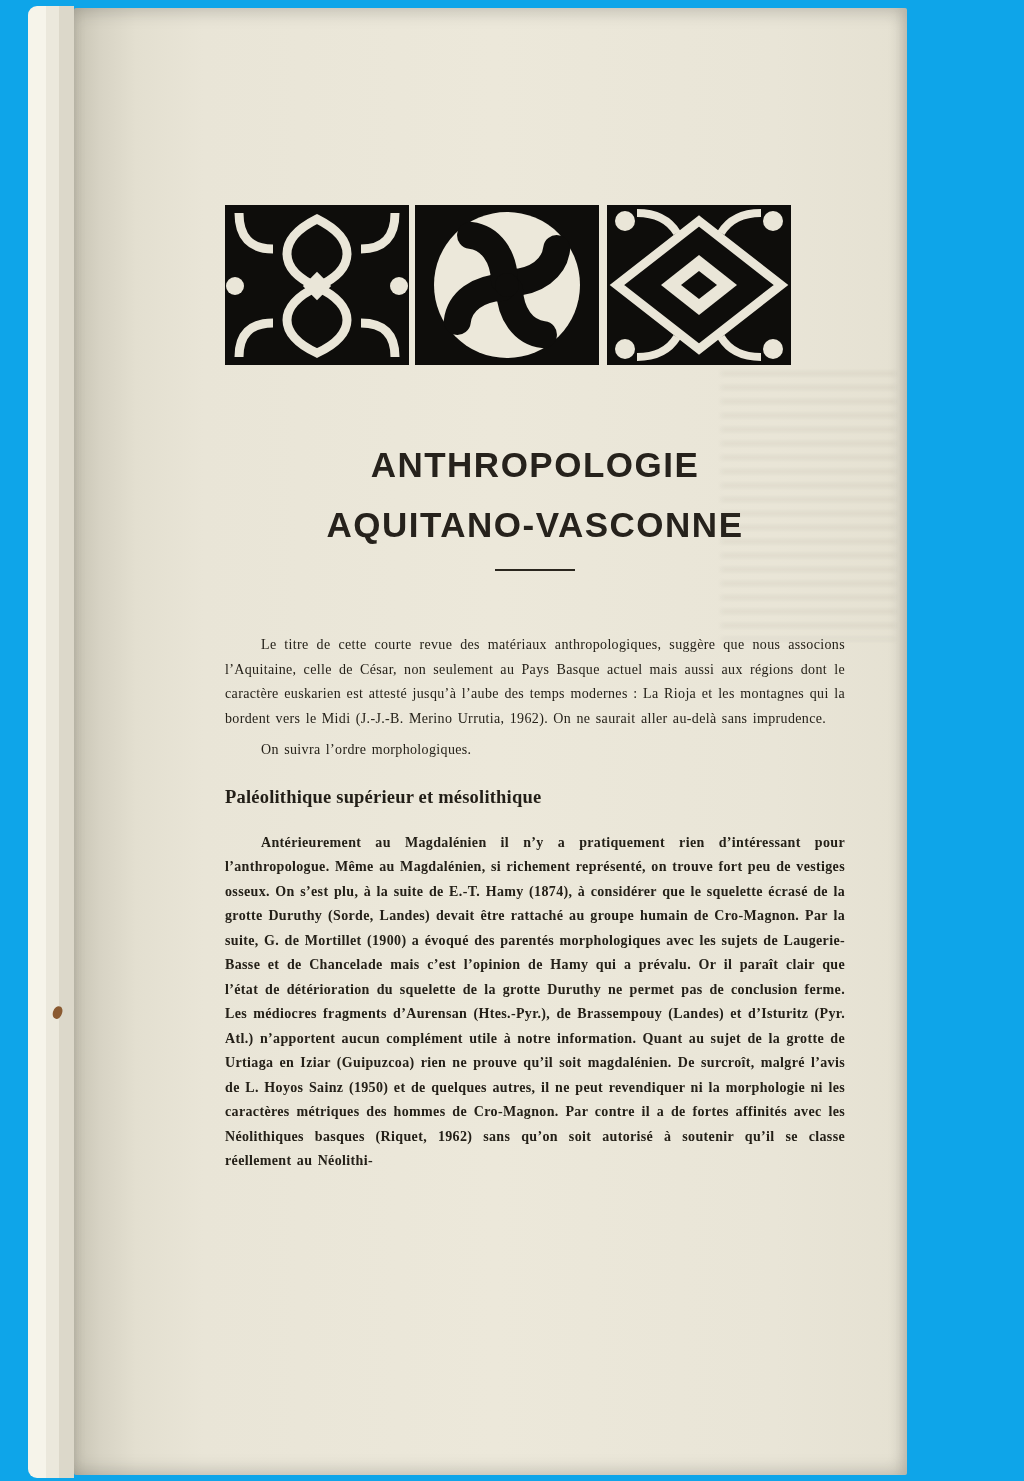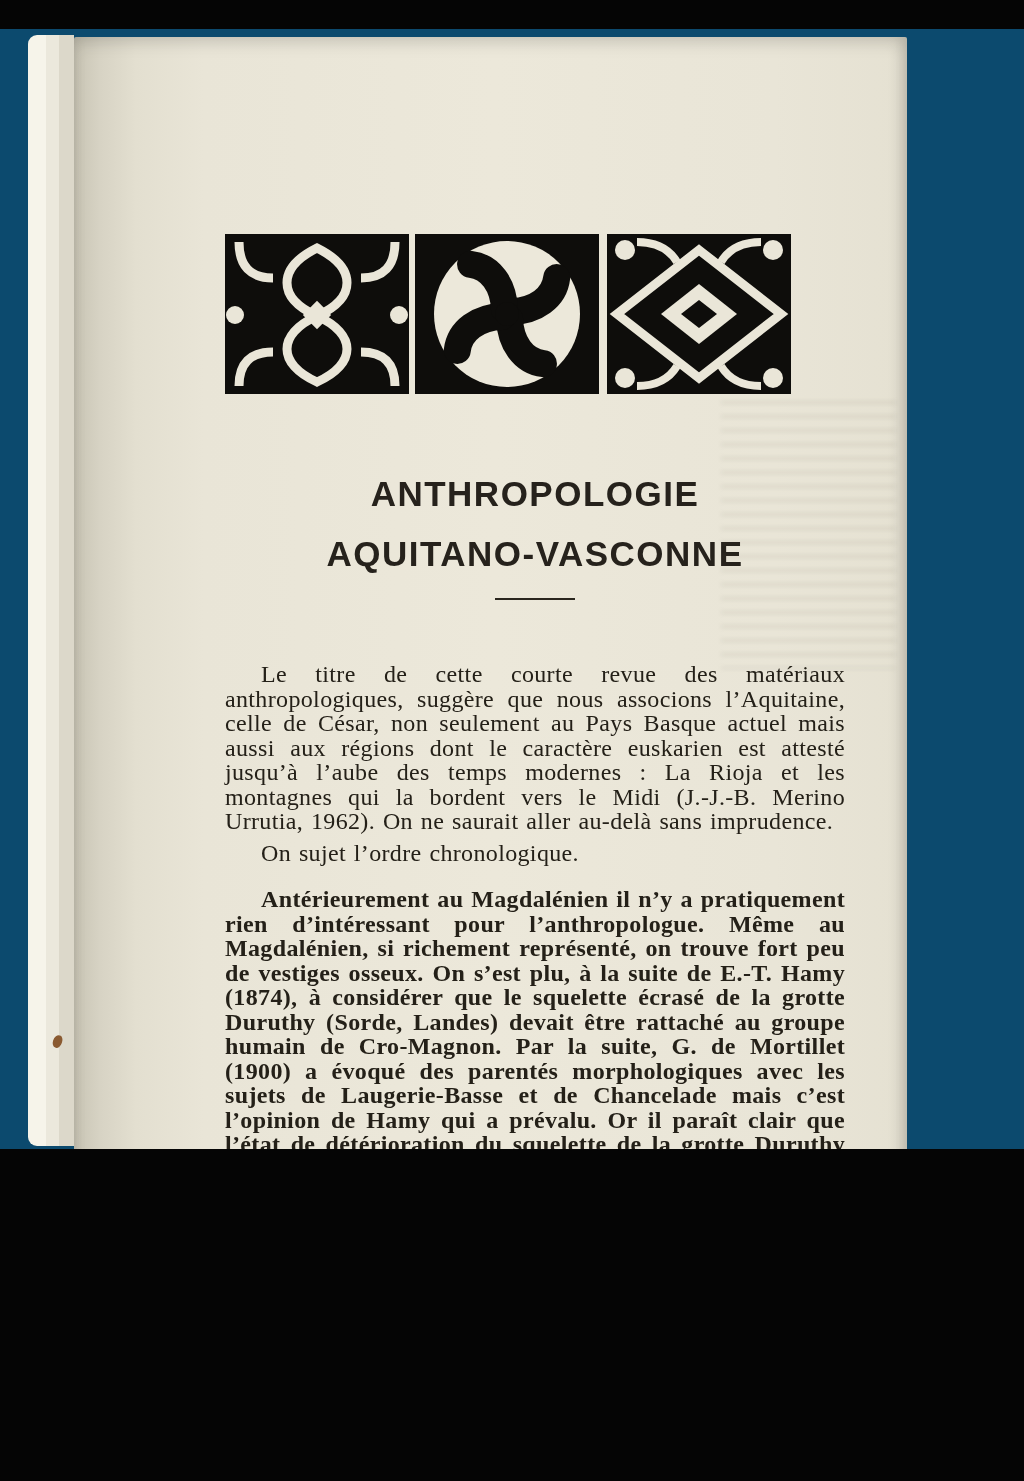--- a/index.html
+++ b/index.html
@@ -1,35 +1,35 @@
 <!DOCTYPE html>
 <html lang="fr"><head>
 <meta charset="utf-8">
 <style>
   html,body{margin:0;padding:0;background:#050505;}
   body{width:1024px;height:1481px;overflow:hidden;}
-  .scene{position:relative;width:1024px;height:1120px;background:#0c4a6e;overflow:hidden;
-         font-family:"Liberation Serif",serif;margin-top:29px;}
+  .scene{position:relative;width:1024px;height:1481px;background:#0ea5e9;overflow:hidden;
+         font-family:"Liberation Serif",serif;}
   .page-edge{position:absolute;top:6px;bottom:3px;}
   .edge-1{left:28px;width:18px;background:#f6f4ea;border-radius:9px 0 0 9px;}
   .edge-2{left:46px;width:13px;background:#ebe8dc;}
   .edge-3{left:59px;width:15px;background:#dcd8ca;}
   .paper{position:absolute;left:74px;top:8px;width:833px;height:1467px;border-radius:2px;
          background:linear-gradient(90deg,#c8c4b4 0px,#d7d3c4 26px,#e3dfd0 62px,#e9e5d7 130px,
                     #ece8da 420px,#e9e5d7 700px,#e5e1d2 100%);
          box-shadow:inset -7px 0 14px rgba(0,0,0,0.12), inset 0 10px 14px rgba(0,0,0,0.07),
                     inset 0 -10px 14px rgba(0,0,0,0.07);}
   .content{margin-left:151px;width:620px;color:#232019;}
   .ornament{margin-top:197px;width:566px;height:160px;}
   .title-block{margin-top:70px;text-align:center;}
   .title-line{font-family:"Liberation Sans",sans-serif;font-weight:700;font-size:35px;
               line-height:60px;letter-spacing:1.5px;color:#26221c;}
   .rule{margin:14px auto 0;width:80px;border-top:2px solid#2a261e;}
   p{margin:0;}
-  .body-par{font-size:24px;line-height:24.5px;text-align:justify;text-indent:36px;
+  .body-par{font-size:14px;line-height:24.5px;text-align:justify;text-indent:36px;
             letter-spacing:0.35px;word-spacing:1.5px;color:#242018;}
   .par-1{margin-top:62px;}
   .par-2{margin-top:7px;}
   .section-heading{margin:22px 0 0;font-family:"Liberation Serif",serif;font-weight:700;
                    font-size:18.5px;line-height:24px;letter-spacing:0.2px;color:#221e17;}
   .par-3{margin-top:22px;font-weight:bold;}
   .ghost{position:absolute;right:128px;top:372px;width:175px;height:268px;
          background:repeating-linear-gradient(180deg,rgba(108,102,86,0.11) 0 3px,transparent 3px 14px);
          filter:blur(2px);pointer-events:none;}
   .stain{position:absolute;left:53px;top:1006px;width:9px;height:13px;background:#8a5a31;
@@ -95,22 +95,23 @@
       </div>
 
       <div class="title-block">
         <div class="title-line">ANTHROPOLOGIE</div>
         <div class="title-line">AQUITANO-VASCONNE</div>
       </div>
 
       <div class="rule"></div>
 
       <p class="body-par par-1">Le titre de cette courte revue des matériaux anthropologiques, suggère que nous associons l’Aquitaine, celle de César, non seulement au Pays Basque actuel mais aussi aux régions dont le caractère euskarien est attesté jusqu’à l’aube des temps modernes : La Rioja et les montagnes qui la bordent vers le Midi (J.-J.-B. Merino Urrutia, 1962). On ne saurait aller au-delà sans imprudence.</p>
-      <p class="body-par par-2">On sujet l’ordre chronologique.</p>
+      <p class="body-par par-2">On suivra l’ordre morphologiques.</p>
 
+      <h2 class="section-heading">Paléolithique supérieur et mésolithique</h2>
 
       <p class="body-par par-3">Antérieurement au Magdalénien il n’y a pratiquement rien d’intéressant pour l’anthropologue. Même au Magdalénien, si richement représenté, on trouve fort peu de vestiges osseux. On s’est plu, à la suite de E.-T. Hamy (1874), à considérer que le squelette écrasé de la grotte Duruthy (Sorde, Landes) devait être rattaché au groupe humain de Cro-Magnon. Par la suite, G. de Mortillet (1900) a évoqué des parentés morphologiques avec les sujets de Laugerie-Basse et de Chancelade mais c’est l’opinion de Hamy qui a prévalu. Or il paraît clair que l’état de détérioration du squelette de la grotte Duruthy ne permet pas de conclusion ferme. Les médiocres fragments d’Aurensan (Htes.-Pyr.), de Brassempouy (Landes) et d’Isturitz (Pyr. Atl.) n’apportent aucun complément utile à notre information. Quant au sujet de la grotte de Urtiaga en Iziar (Guipuzcoa) rien ne prouve qu’il soit magdalénien. De surcroît, malgré l’avis de L. Hoyos Sainz (1950) et de quelques autres, il ne peut revendiquer ni la morphologie ni les caractères métriques des hommes de Cro-Magnon. Par contre il a de fortes affinités avec les Néolithiques basques (Riquet, 1962) sans qu’on soit autorisé à soutenir qu’il se classe réellement au Néolithi-</p>
 
     </div>
   </div>
 
   <div class="ghost"></div>
   <div class="stain"></div>
 
 </div>

